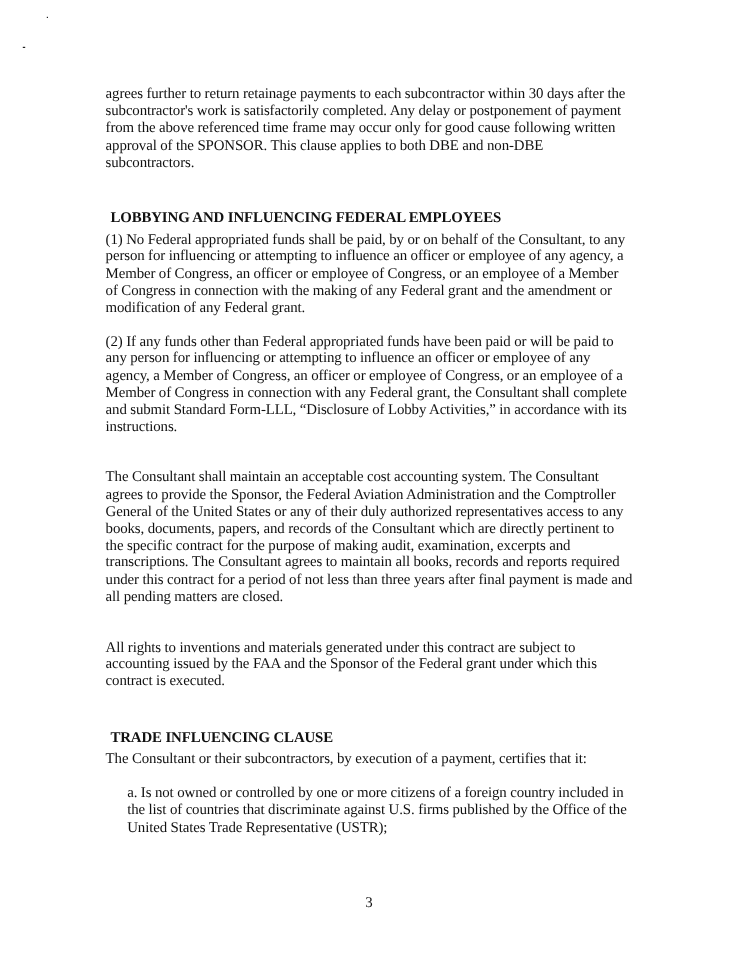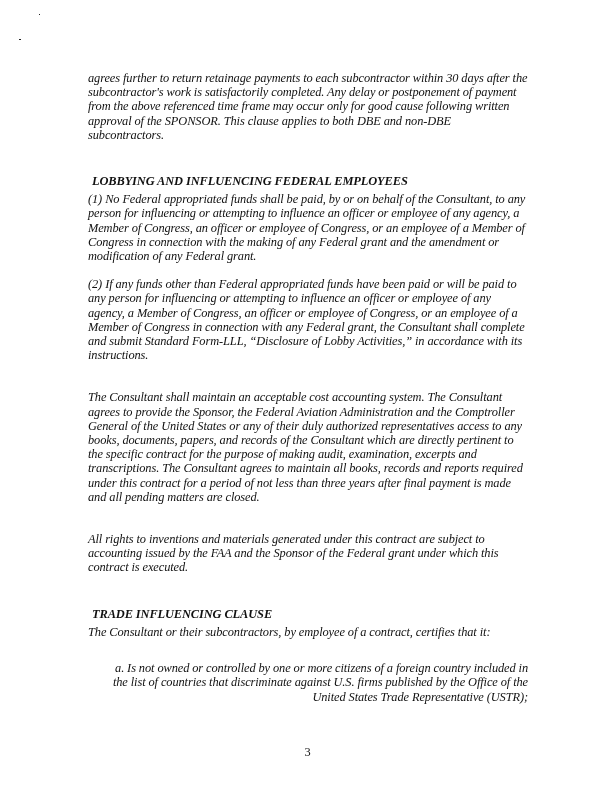--- a/index.html
+++ b/index.html
@@ -23,38 +23,36 @@
     .speck-2 { left: 19px; top: 39px; width: 2px; height: 1px; }
 
     .page {
       position: absolute;
       left: 88px;
       top: 71px;
       width: 440px;
       font-size: 12.4px;
       line-height: 14.2px;
       letter-spacing: -0.1px;
-      font-style: italic;
     }
     .para {
       margin: 0;
     }
     .heading {
       font-weight: bold;
       margin: 4px;
     }
     .section {
       margin: 0;
     }
     .gap-3 { height: 28px; }
     .gap-1 { height: 14px; }
 
     .list-item {
-      margin: 8px 0 0 18px;
-      text-align: right;
+      margin: 0 0 0 18px;
     }
 
     .page-number {
       position: absolute;
       left: 300px;
       top: 745px;
       width: 15px;
       text-align: center;
       font-size: 12.4px;
       line-height: 14px;
@@ -88,20 +86,20 @@
   <div class="gap-3"></div>
 
   <div class="section">
     <p class="para">All rights to inventions and materials generated under this contract are subject to accounting issued by the FAA and the Sponsor of the Federal grant under which this contract is executed.</p>
   </div>
 
   <div class="gap-3"></div>
 
   <div class="section">
     <p class="heading">TRADE INFLUENCING CLAUSE</p>
-    <p class="para">The Consultant or their subcontractors, by employee of a contract, certifies that it:</p>
+    <p class="para">The Consultant or their subcontractors, by execution of a payment, certifies that it:</p>
     <div class="gap-1"></div>
     <p class="para list-item">a.  Is not owned or controlled by one or more citizens of a foreign country included in the list of countries that discriminate against U.S. firms published by the Office of the United States Trade Representative (USTR);</p>
   </div>
 
 </div>
 
 <div class="page-number">3</div>
 
 </body></html>

